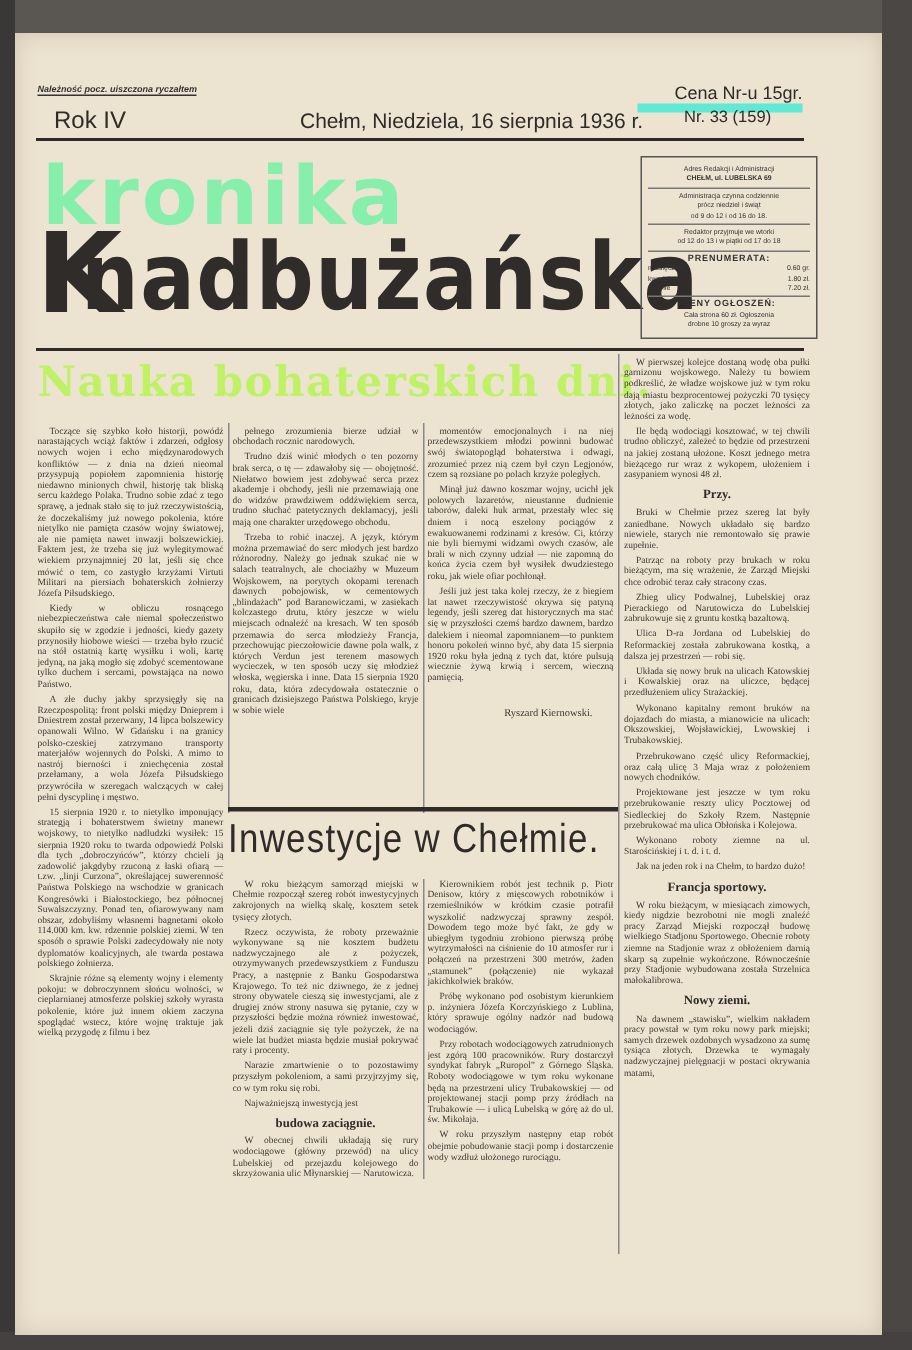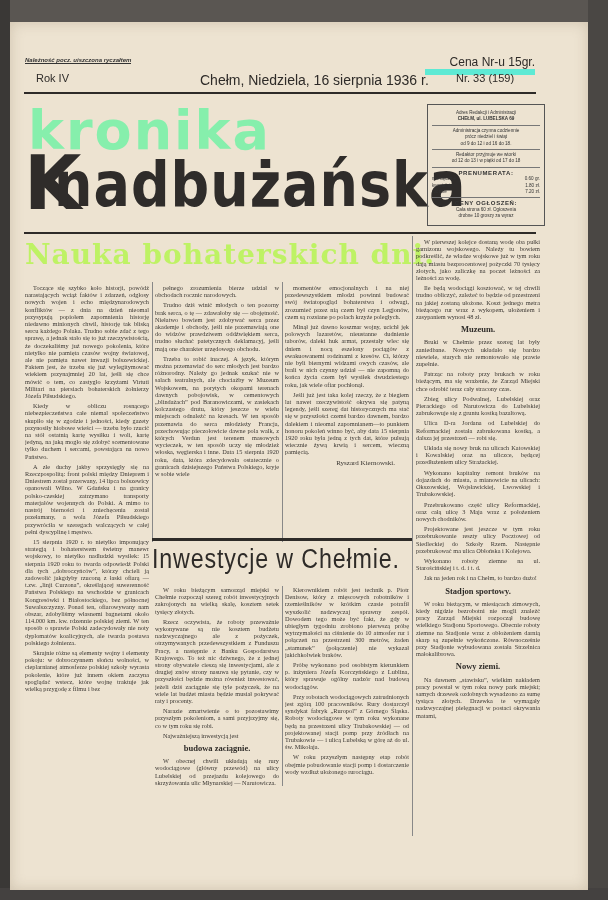--- a/index.html
+++ b/index.html
@@ -3,39 +3,39 @@
 <meta charset="utf-8">
 <style>
   html,body{margin:0;padding:0;}
   body{width:608px;height:900px;background:#5a5652;position:relative;overflow:hidden;font-family:"Liberation Serif",serif;}
   .page{position:absolute;left:10px;top:22px;width:578px;height:868px;background:#ede3d1;box-shadow:inset 0 0 14px rgba(120,100,70,.25);}
   .leftstrip{position:absolute;left:0;top:0;width:10px;height:900px;background:#3a3836;}
   .rightstrip{position:absolute;right:0;top:0;width:20px;height:900px;background:#4a4744;}
   .bottomstrip{position:absolute;left:0;bottom:0;width:608px;height:12px;background:#444140;}
   .small-note{position:absolute;left:25px;top:57px;font-size:6px;font-weight:bold;font-style:italic;font-family:"Liberation Sans",sans-serif;color:#333;border-bottom:1px solid #333;}
   .price{position:absolute;left:425px;top:55px;width:110px;font-size:12px;text-align:right;border-bottom:6px solid #5eead4;font-family:"Liberation Sans",sans-serif;color:#2e2b28;}
-  .rok{position:absolute;left:36px;top:72px;font-size:11px;font-family:"Liberation Sans",sans-serif;color:#2e2b28;}
+  .rok{position:absolute;left:36px;top:72px;font-size:16px;font-family:"Liberation Sans",sans-serif;color:#2e2b28;}
   .dateline{position:absolute;left:200px;top:72px;font-size:14px;font-family:"Liberation Sans",sans-serif;color:#2e2b28;}
   .issue{position:absolute;left:456px;top:72px;font-size:11px;font-family:"Liberation Sans",sans-serif;color:#2e2b28;}
   .rule{position:absolute;background:#2e2b28;}
   .masthead{position:absolute;left:24px;top:96px;width:392px;height:130px;}
   .mh-top{position:absolute;left:4px;top:0;font-family:"DejaVu Sans",sans-serif;font-weight:bold;font-size:54px;letter-spacing:2px;line-height:70px;color:#86efac;}
   .mh-bottom{position:absolute;left:30px;top:58px;font-family:"DejaVu Sans",sans-serif;font-weight:bold;font-size:54px;letter-spacing:1px;line-height:54px;color:#2f2c2a;transform:scaleY(1.15);transform-origin:top;}
   .mh-k{position:absolute;left:0;top:52px;font-family:"DejaVu Sans",sans-serif;font-weight:bold;font-size:74px;line-height:70px;color:#2f2c2a;}
   .tagline{position:absolute;left:92px;top:118px;font-size:8.5px;letter-spacing:1px;font-weight:bold;font-family:"Liberation Serif",serif;color:#2e2b28;}
   .infobox{position:absolute;left:427px;top:104px;width:108px;border:1px solid #555;padding:3px 4px;font-family:"Liberation Sans",sans-serif;font-size:4.6px;line-height:6.4px;color:#333;text-align:center;}
   .infobox .sec{border-bottom:1px solid #777;padding:2px 0;}
   .infobox .sec:last-child{border-bottom:none;}
   .infobox .hd{font-weight:bold;font-size:6px;letter-spacing:.6px;}
   .infobox .row{display:flex;justify-content:space-between;}
   .headline1{position:absolute;left:25px;top:238px;font-family:"DejaVu Serif",serif;font-weight:bold;font-size:28px;letter-spacing:1px;color:#bef264;}
   .col{position:absolute;font-size:6.3px;line-height:7.2px;color:#3b3733;text-align:justify;font-family:"Liberation Serif",serif;}
   .col p{margin:0 0 3px 0;text-indent:8px;}
   .col .sub{text-align:center;font-weight:bold;font-size:8.5px;margin:6px 0 5px;text-indent:0;color:#2e2b28;}
-  .col .sign{text-align:right;text-indent:0;margin-top:4px;font-size:7px;padding-right:14px;}
+  .col .sign{text-align:right;text-indent:0;margin-top:16px;font-size:7px;padding-right:14px;}
   .headline2{position:absolute;left:152px;top:544px;font-family:"Liberation Sans",sans-serif;font-size:27px;transform:scaleX(.86);transform-origin:left;color:#2e2b28;letter-spacing:1px;}
   .vrule{position:absolute;width:1px;background:#888;}
 </style>
 </head>
 <body>
 
 <div class="leftstrip"></div>
 <div class="rightstrip"></div>
 <div class="bottomstrip"></div>
 
@@ -135,28 +135,28 @@
   <p>Kierownikiem robót jest technik p. Piotr Denisow, który z mięscowych robotników i rzemieślników w krótkim czasie potrafił wyszkolić nadzwyczaj sprawny zespół. Dowodem tego może być fakt, że gdy w ubiegłym tygodniu zrobiono pierwszą próbę wytrzymałości na ciśnienie do 10 atmosfer rur i połączeń na przestrzeni 300 metrów, żaden „stamunek” (połączenie) nie wykazał jakichkolwiek braków.</p>
   <p>Próbę wykonano pod osobistym kierunkiem p. inżyniera Józefa Korczyńskiego z Lublina, który sprawuje ogólny nadzór nad budową wodociągów.</p>
   <p>Przy robotach wodociągowych zatrudnionych jest zgórą 100 pracowników. Rury dostarczył syndykat fabryk „Ruropol” z Górnego Śląska. Roboty wodociągowe w tym roku wykonane będą na przestrzeni ulicy Trubakowskiej — od projektowanej stacji pomp przy źródłach na Trubakowie — i ulicą Lubelską w górę aż do ul. św. Mikołaja.</p>
   <p>W roku przyszłym następny etap robót obejmie pobudowanie stacji pomp i dostarczenie wody wzdłuż ułożonego rurociągu.</p>
 </div>
 <div class="vrule" style="left:412px;top:236px;height:600px;"></div>
 
 <div class="col" style="left:416px;top:238px;width:124px;height:640px;overflow:hidden;">
   <p>W pierwszej kolejce dostaną wodę oba pułki garnizonu wojskowego. Należy tu bowiem podkreślić, że władze wojskowe już w tym roku dają miastu bezprocentowej pożyczki 70 tysięcy złotych, jako zaliczkę na poczet leżności za leżności za wodę.</p>
   <p>Ile będą wodociągi kosztować, w tej chwili trudno obliczyć, zależeć to będzie od przestrzeni na jakiej zostaną ułożone. Koszt jednego metra bieżącego rur wraz z wykopem, ułożeniem i zasypaniem wynosi 48 zł.</p>
-  <p class="sub">Muzeum.</p>
+  <p class="sub">Przy.</p>
   <p>Bruki w Chełmie przez szereg lat były zaniedbane. Nowych układało się bardzo niewiele, starych nie remontowało się prawie zupełnie.</p>
   <p>Patrząc na roboty przy brukach w roku bieżącym, ma się wrażenie, że Zarząd Miejski chce odrobić teraz cały stracony czas.</p>
   <p>Zbieg ulicy Podwalnej, Lubelskiej oraz Pierackiego od Narutowicza do Lubelskiej zabrukowuje się z gruntu kostką bazaltową.</p>
   <p>Ulica D-ra Jordana od Lubelskiej do Reformackiej została zabrukowana kostką, a dalsza jej przestrzeń — robi się.</p>
   <p>Układa się nowy bruk na ulicach Katowskiej i Kowalskiej oraz na uliczce, będącej przedłużeniem ulicy Strażackiej.</p>
   <p>Wykonano kapitalny remont bruków na dojazdach do miasta, a mianowicie na ulicach: Okszowskiej, Wojsławickiej, Lwowskiej i Trubakowskiej.</p>
   <p>Przebrukowano część ulicy Reformackiej, oraz całą ulicę 3 Maja wraz z położeniem nowych chodników.</p>
   <p>Projektowane jest jeszcze w tym roku przebrukowanie reszty ulicy Pocztowej od Siedleckiej do Szkoły Rzem. Następnie przebrukować ma ulica Obłońska i Kolejowa.</p>
   <p>Wykonano roboty ziemne na ul. Starościńskiej i t. d. i t. d.</p>
   <p>Jak na jeden rok i na Chełm, to bardzo dużo!</p>
-  <p class="sub">Stadjon sportowy.</p>
+  <p class="sub">Francja sportowy.</p>
   <p>W roku bieżącym, w miesiącach zimowych, kiedy nigdzie bezrobotni nie mogli znaleźć pracy Zarząd Miejski rozpoczął budowę wielkiego Stadjonu Sportowego. Obecnie roboty ziemne na Stadjonie wraz z obłożeniem darnią skarp są zupełnie wykończone. Równocześnie przy Stadjonie wybudowana została Strzelnica małokalibrowa.</p>
   <p class="sub">Nowy ziemi.</p>
   <p>Na dawnem „stawisku”, wielkim nakładem pracy powstał w tym roku nowy park miejski; samych drzewek ozdobnych wysadzono za sumę tysiąca złotych. Drzewka te wymagały nadzwyczajnej pielęgnacji w postaci okrywania matami,</p>
 </div>
 
 </body></html>

